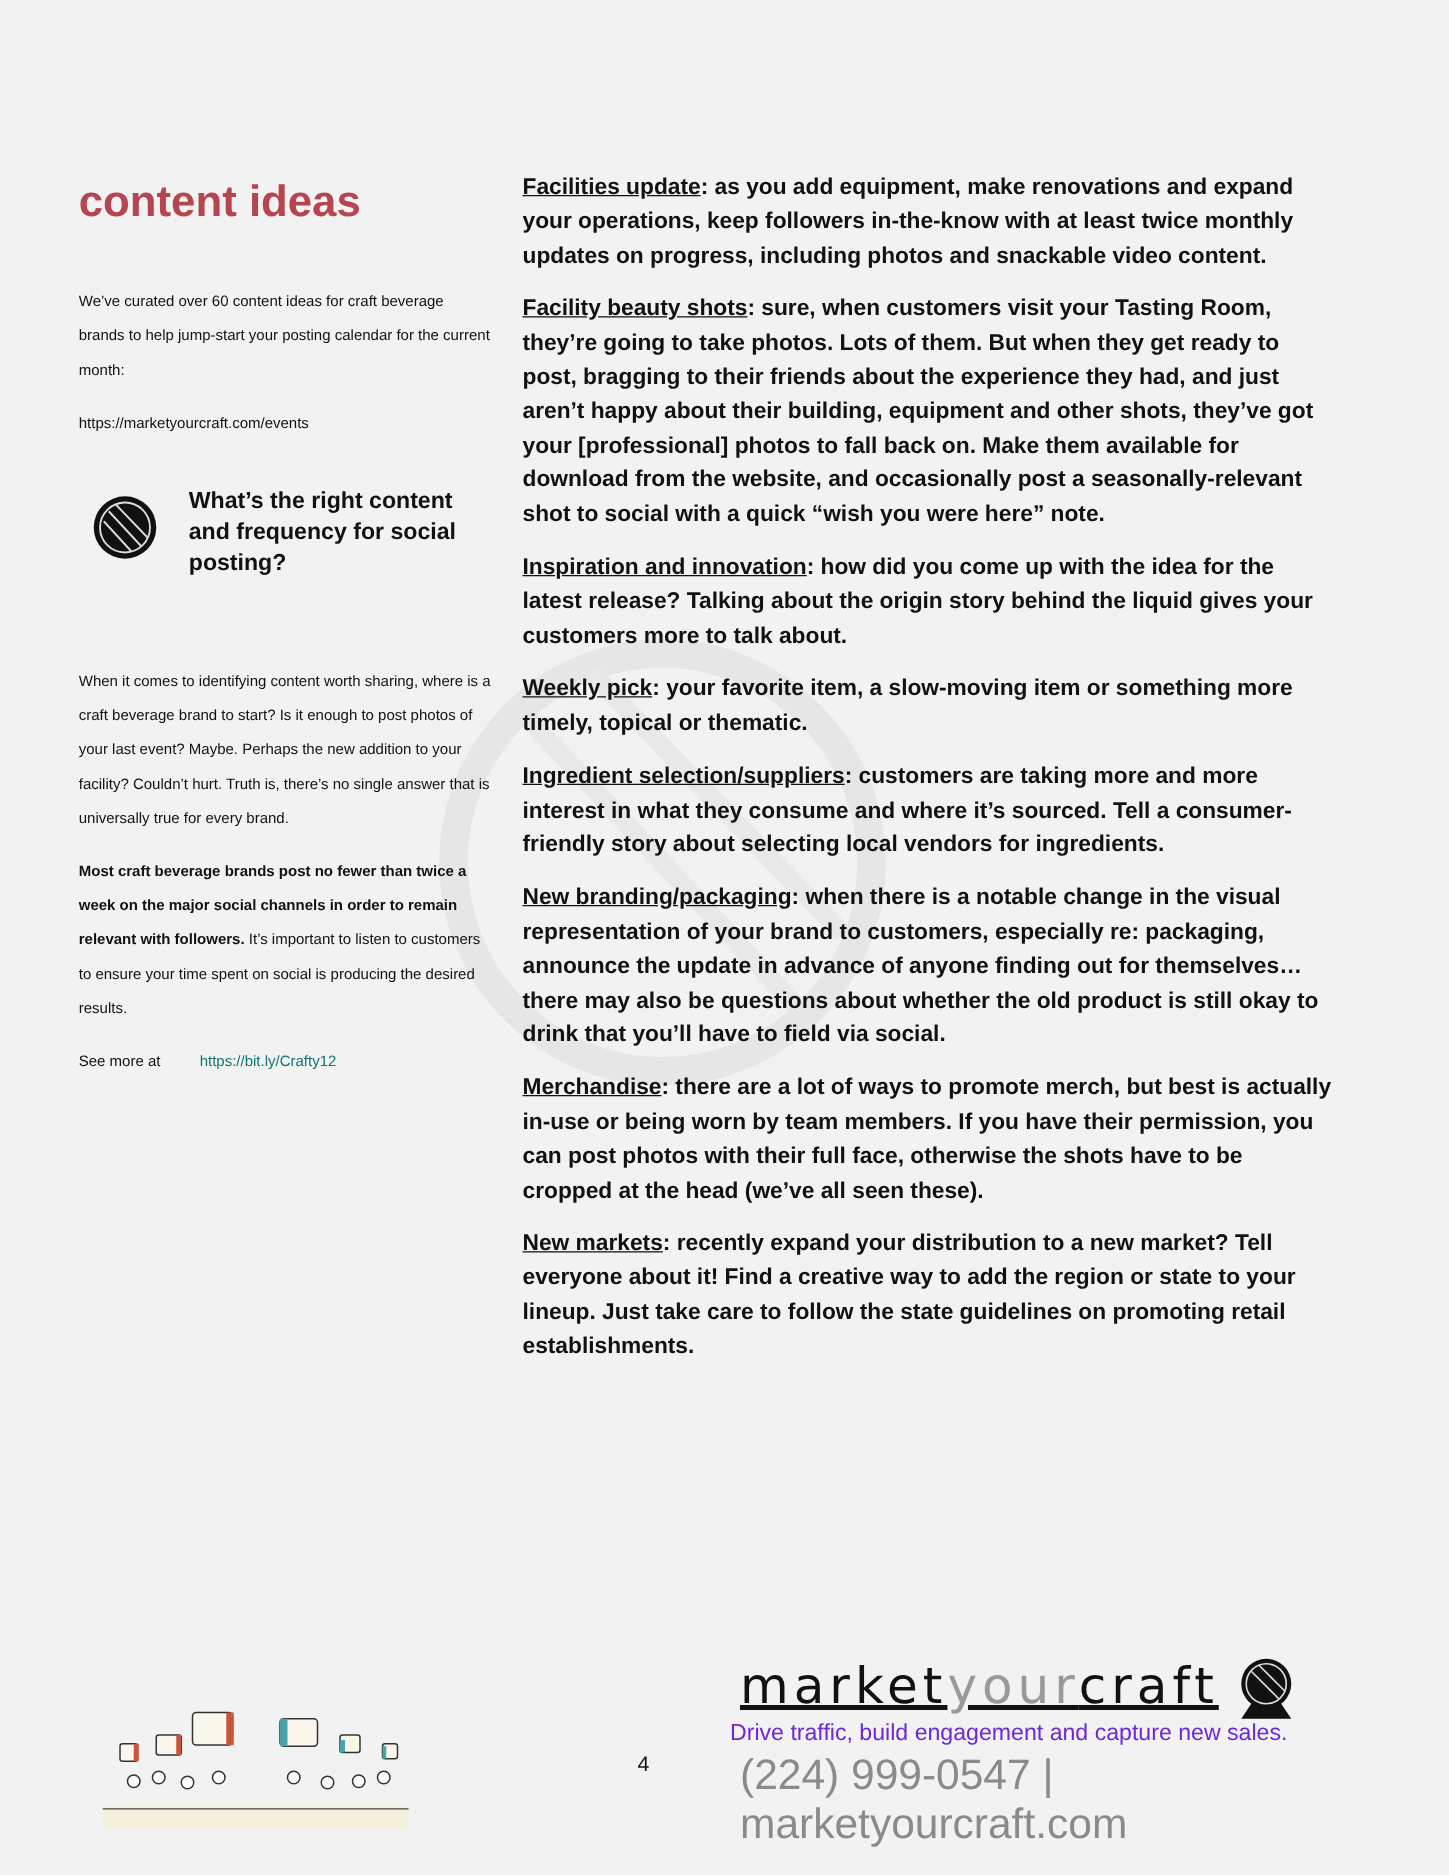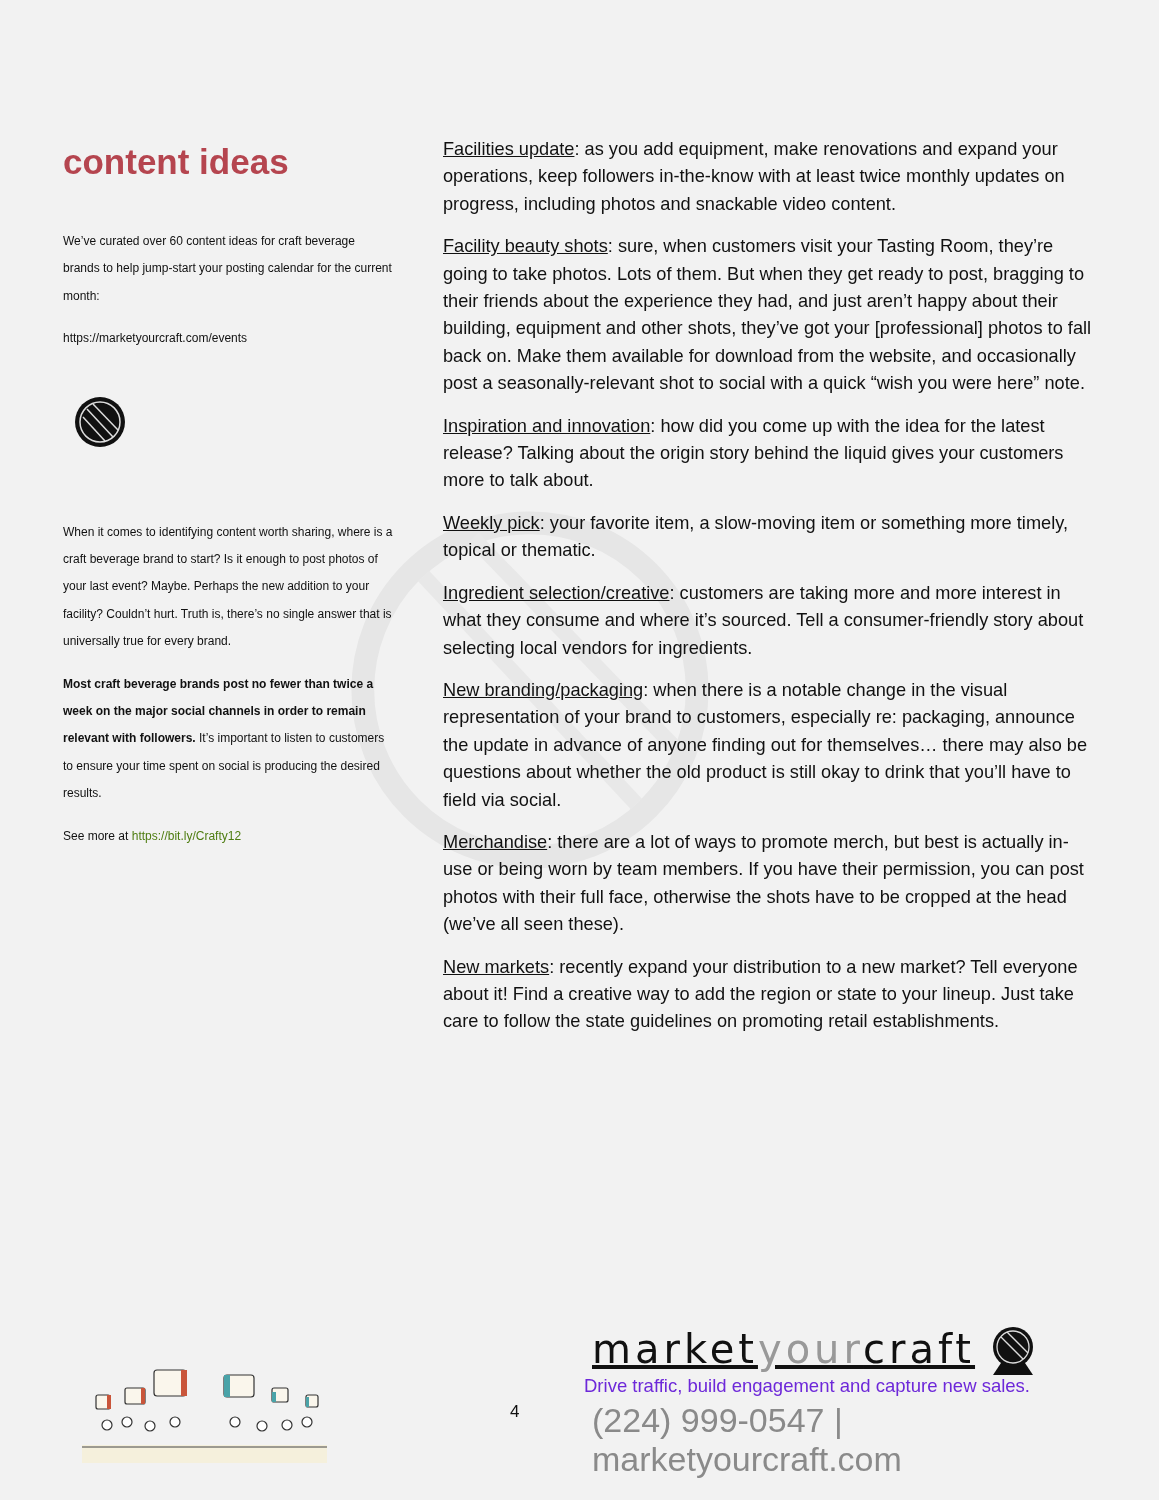--- a/index.html
+++ b/index.html
@@ -5,23 +5,23 @@
   html, body { margin:0; padding:0; }
   body { width:1159px; height:1500px; background:#f2f2f2; position:relative; overflow:hidden;
          font-family:"Liberation Sans", "DejaVu Sans", sans-serif; color:#111; }
   .watermark { position:absolute; left:340px; top:500px; width:380px; height:380px; }
   .left { position:absolute; left:63px; top:140px; width:330px; }
   .title { font-size:35px; font-weight:bold; color:#b5454f; margin:0 0 44px 0; line-height:44px; }
   .p { font-size:12px; line-height:27.4px; margin:0 0 15px 0; }
   .callout { display:flex; align-items:flex-start; margin:34px 0 70px 10px; }
   .callout .icon { width:54px; height:54px; margin-top:8px; margin-right:24px; flex:0 0 auto; }
   .callout .q { font-size:18.5px; font-weight:bold; line-height:25px; }
-  .link { color:#4d7c0f; }
+  .link { color:#0f766e;margin-left:28px; }
   .b { font-weight:bold; }
-  .right { position:absolute; left:443px; top:136px; width:650px; }
+  .right { position:absolute; left:418px; top:136px; width:650px;font-weight:bold; }
   .idea { font-size:18.2px; line-height:27.4px; margin:0 0 15px 0; }
   .idea .h { text-decoration:underline; }
   .footer-img { position:absolute; left:82px; top:1350px; width:245px; height:115px; }
   .pageno { position:absolute; left:510px; top:1402px; font-size:17px; }
   .brand { position:absolute; left:592px; top:1325px; width:460px; }
   .brand .logo { font-size:40px; letter-spacing:4px; line-height:48px; font-family:"DejaVu Sans", sans-serif;text-decoration:underline; }
   .brand .logo .y { color:#999; }
   .brand .barrel { position:absolute; left:395px; top:0px; width:52px; height:52px; }
   .brand .tag { color:#6d28d9; font-size:18.5px; margin-top:2px; margin-left:-8px; }
   .brand .contact { color:#8a8a8a; font-size:34px; margin-top:4px; }
@@ -40,32 +40,33 @@
   <p class="p">We’ve curated over 60 content ideas for craft beverage brands to help jump-start your posting calendar for the current month:</p>
   <p class="p">https://marketyourcraft.com/events</p>
   <div class="callout">
     <svg class="icon" viewBox="0 0 54 54">
       <circle cx="27" cy="27" r="25" fill="#111"></circle>
       <circle cx="27" cy="27" r="20" fill="none" stroke="#ddd" stroke-width="1.5"></circle>
       <line x1="14" y1="14" x2="40" y2="42" stroke="#ddd" stroke-width="1.5"></line>
       <line x1="20" y1="9" x2="45" y2="35" stroke="#ddd" stroke-width="1.5"></line>
       <line x1="10" y1="22" x2="32" y2="46" stroke="#ddd" stroke-width="1.5"></line>
     </svg>
+    <div class="q">What’s the right content and frequency for social posting?</div>
   </div>
   <p class="p">When it comes to identifying content worth sharing, where is a craft beverage brand to start? Is it enough to post photos of your last event? Maybe. Perhaps the new addition to your facility? Couldn’t hurt. Truth is, there’s no single answer that is universally true for every brand.</p>
   <p class="p"><span class="b">Most craft beverage brands post no fewer than twice a week on the major social channels in order to remain relevant with followers.</span><span> It’s important to listen to customers to ensure your time spent on social is producing the desired results.</span></p>
   <p class="p"><span>See more at </span><span class="link">https://bit.ly/Crafty12</span></p>
 </div>
 
 <div class="right">
   <p class="idea"><span class="h">Facilities update</span><span>: as you add equipment, make renovations and expand your operations, keep followers in-the-know with at least twice monthly updates on progress, including photos and snackable video content.</span></p>
   <p class="idea"><span class="h">Facility beauty shots</span><span>: sure, when customers visit your Tasting Room, they’re going to take photos. Lots of them. But when they get ready to post, bragging to their friends about the experience they had, and just aren’t happy about their building, equipment and other shots, they’ve got your [professional] photos to fall back on. Make them available for download from the website, and occasionally post a seasonally-relevant shot to social with a quick “wish you were here” note.</span></p>
   <p class="idea"><span class="h">Inspiration and innovation</span><span>: how did you come up with the idea for the latest release? Talking about the origin story behind the liquid gives your customers more to talk about.</span></p>
   <p class="idea"><span class="h">Weekly pick</span><span>: your favorite item, a slow-moving item or something more timely, topical or thematic.</span></p>
-  <p class="idea"><span class="h">Ingredient selection/creative</span><span>: customers are taking more and more interest in what they consume and where it’s sourced. Tell a consumer-friendly story about selecting local vendors for ingredients.</span></p>
+  <p class="idea"><span class="h">Ingredient selection/suppliers</span><span>: customers are taking more and more interest in what they consume and where it’s sourced. Tell a consumer-friendly story about selecting local vendors for ingredients.</span></p>
   <p class="idea"><span class="h">New branding/packaging</span><span>: when there is a notable change in the visual representation of your brand to customers, especially re: packaging, announce the update in advance of anyone finding out for themselves… there may also be questions about whether the old product is still okay to drink that you’ll have to field via social.</span></p>
   <p class="idea"><span class="h">Merchandise</span><span>: there are a lot of ways to promote merch, but best is actually in-use or being worn by team members. If you have their permission, you can post photos with their full face, otherwise the shots have to be cropped at the head (we’ve all seen these).</span></p>
   <p class="idea"><span class="h">New markets</span><span>: recently expand your distribution to a new market? Tell everyone about it! Find a creative way to add the region or state to your lineup. Just take care to follow the state guidelines on promoting retail establishments.</span></p>
 </div>
 
 <svg class="footer-img" viewBox="0 0 245 115">
   <rect x="0" y="95" width="245" height="18" fill="#f5f0dc"></rect>
   <line x1="0" y1="97" x2="245" y2="97" stroke="#444" stroke-width="1"></line>
   <g fill="#faf6ec" stroke="#333" stroke-width="1.2">
     <rect x="14" y="45" width="14" height="14" rx="2"></rect>

